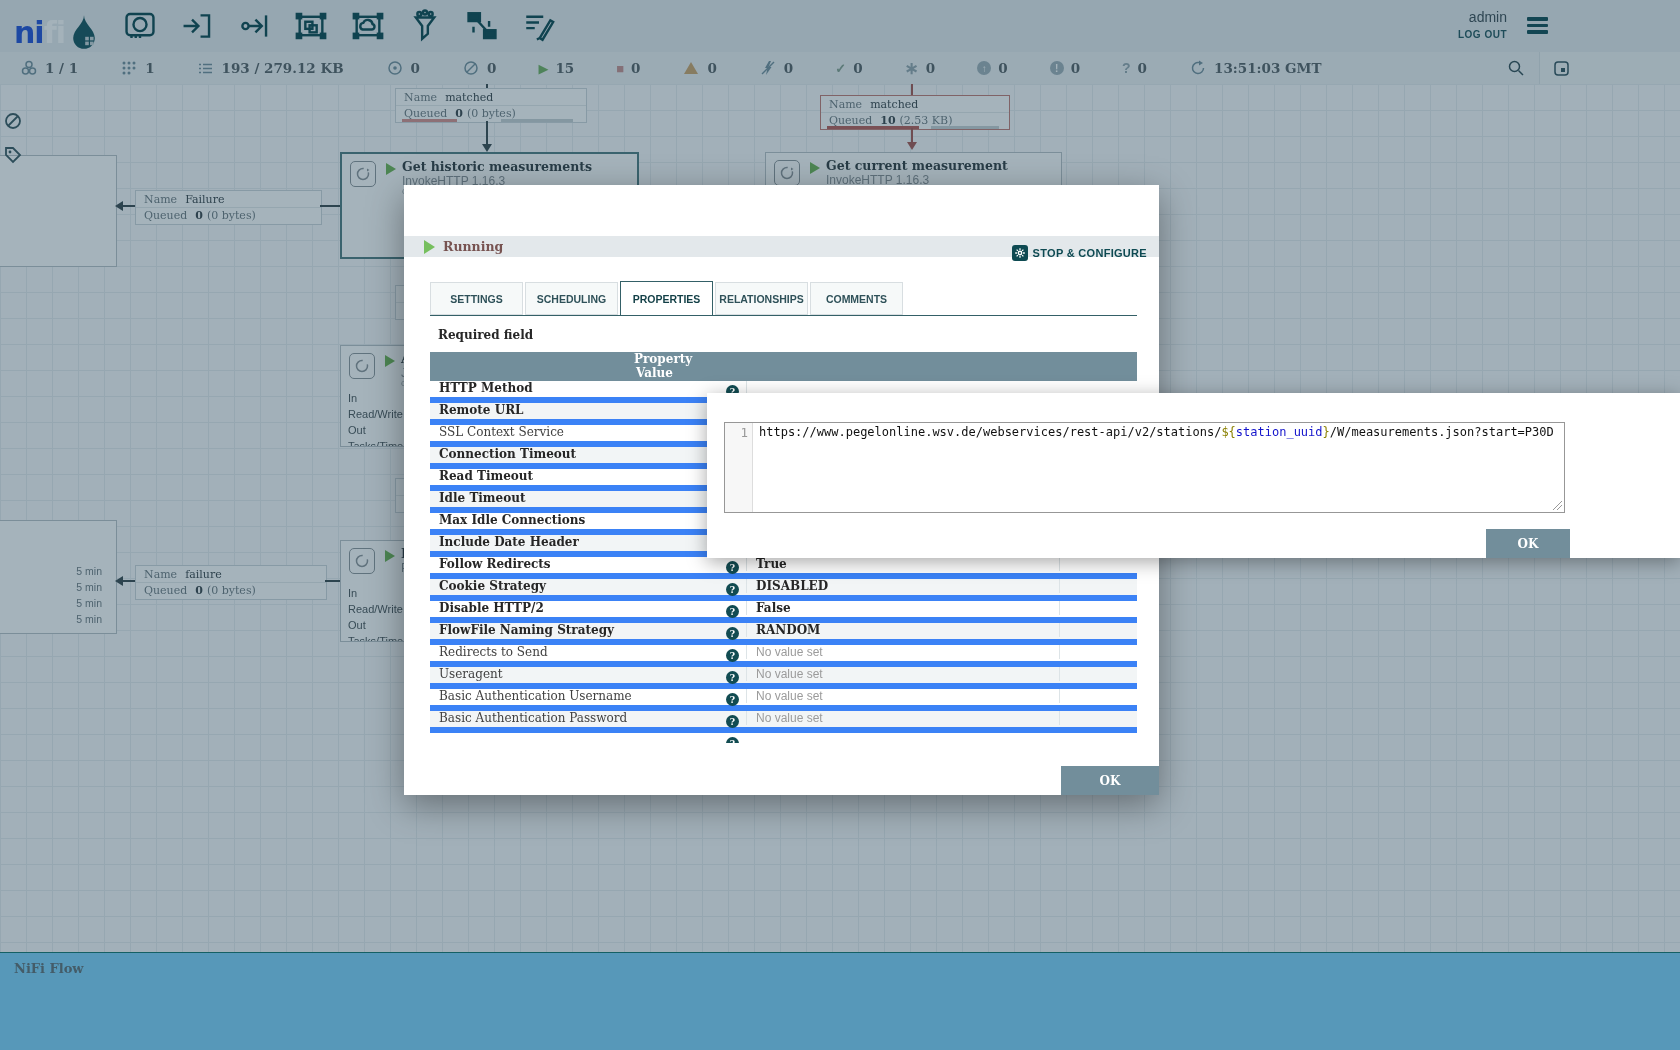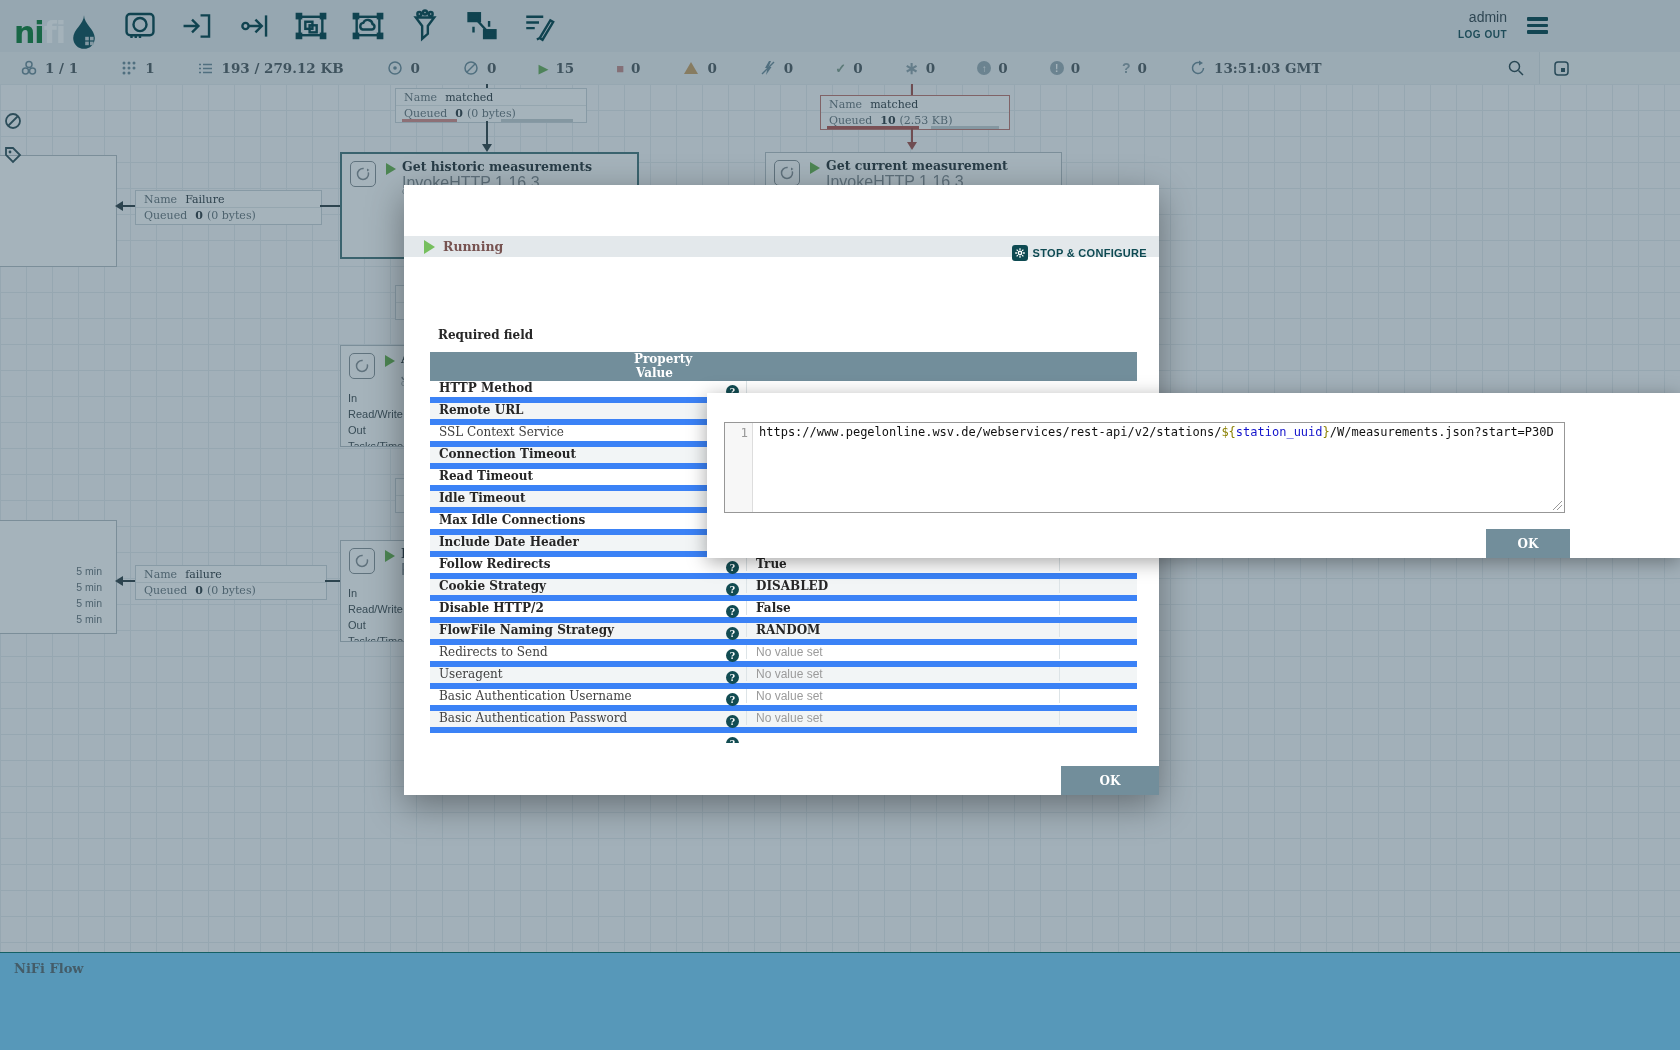--- a/index.html
+++ b/index.html
@@ -3,21 +3,21 @@
 <meta charset="utf-8">
 <style>
   html,body{margin:0;padding:0;}
   body{width:1680px;height:1050px;position:relative;overflow:hidden;
        font-family:"Liberation Sans",sans-serif;background:#FAFBFC;}
   .abs{position:absolute;}
 
   
   .app-header{left:0;top:0;width:1680px;height:52px;background:#E6EBEE;z-index:1;}
   .logo{left:14px;top:6px;display:flex;align-items:flex-end;z-index:6;}
-  .logo-ni{font:bold 30px "DejaVu Sans",sans-serif;color:#15803d;letter-spacing:-1px;margin-top:9px;}
+  .logo-ni{font:bold 30px "DejaVu Sans",sans-serif;color:#1d4ed8;letter-spacing:-1px;margin-top:9px;}
   .logo-fi{font:bold 30px "DejaVu Sans",sans-serif;color:#FDFEFE;letter-spacing:-1px;}
   .comp-toolbar{left:122px;top:8px;display:flex;gap:21px;align-items:center;}
   .tool-icon{width:36px;height:36px;display:flex;align-items:center;justify-content:center;cursor:grab;}
   .tool-icon svg{stroke:#07454D;fill:none;stroke-width:1.7;}
   .hdr-admin{right:173px;top:9px;font-size:14px;color:#3A4A52;}
   .hdr-logout{right:173px;top:29px;font:bold 10px "Liberation Sans",sans-serif;color:#1E545C;letter-spacing:.5px;cursor:pointer;}
   .hamburger{right:132px;top:17px;width:21px;height:17px;display:flex;flex-direction:column;justify-content:space-between;cursor:pointer;}
   .hamburger i{display:block;height:3.6px;background:#0D4A52;border-radius:1px;}
 
   
@@ -45,21 +45,21 @@
   .lab-b{font-family:"DejaVu Serif",serif;font-weight:bold;color:#39444A;margin-right:4px;}
   .lab-s{font-family:"DejaVu Serif",serif;color:#6E7A80;}
   .proc{background:#fff;border:1px solid #B9C2C7;overflow:hidden;}
   .proc.sel{border:2px solid #4E7B7F;}
   .proc-icon{position:absolute;left:8px;top:7px;width:24px;height:24px;border:1.5px solid #8D9499;border-radius:5px;
              display:flex;align-items:center;justify-content:center;}
   .proc-icon svg{stroke:#8D9499;fill:none;stroke-width:1.5;}
   .proc-play{position:absolute;left:44px;top:9px;width:0;height:0;border-left:10px solid #6DB552;
              border-top:6px solid transparent;border-bottom:6px solid transparent;}
   .proc-title{position:absolute;left:60px;top:5px;font:600 12.5px "DejaVu Serif",serif;color:#2F3A3E;white-space:nowrap;}
-  .proc-sub{position:absolute;left:60px;top:20px;font-size:16px;color:#8A9196;white-space:nowrap;}
+  .proc-sub{position:absolute;left:60px;top:20px;font-size:12px;color:#8A9196;white-space:nowrap;}
   .proc-bundle{position:absolute;left:60px;top:32px;font-size:9px;color:#9AA1A6;white-space:nowrap;}
   .proc-stat{position:absolute;left:7px;font-size:11px;color:#4A5458;white-space:nowrap;}
   .proc-min{position:absolute;font-size:10.5px;color:#6E7A80;white-space:nowrap;}
   .vline{position:absolute;width:2px;background:#37464C;}
   .vline.red{background:#A65550;}
   .hline{position:absolute;height:2px;background:#37464C;}
   .arrow-down{position:absolute;width:0;height:0;border-left:5px solid transparent;border-right:5px solid transparent;border-top:8px solid #37464C;}
   .arrow-down.red{border-top-color:#A65550;}
   .arrow-left{position:absolute;width:0;height:0;border-top:5px solid transparent;border-bottom:5px solid transparent;border-right:8px solid #37464C;}
   .minibar{position:absolute;height:3px;bottom:0;}
@@ -512,20 +512,27 @@
               <path d="M7.5 1.5v2.2M7.5 11.3v2.2M1.5 7.5h2.2M11.3 7.5h2.2M3.3 3.3l1.5 1.5M10.2 10.2l1.5 1.5M11.7 3.3l-1.5 1.5M4.8 10.2l-1.5 1.5"></path>
             </g>
             <circle cx="7.5" cy="7.5" r="3" fill="#fff"></circle>
             <circle cx="7.5" cy="7.5" r="1.2" fill="#0E4A52"></circle>
           </svg>
       </span>
       <span class="stopcfg-lbl">STOP &amp; CONFIGURE</span>
     </span>
   </div>
 
+  <div class="abs tabs">
+    <div class="tab">SETTINGS</div>
+    <div class="tab">SCHEDULING</div>
+    <div class="tab active">PROPERTIES</div>
+    <div class="tab">RELATIONSHIPS</div>
+    <div class="tab">COMMENTS</div>
+  </div>
 
   <span class="abs req-label">Required field</span>
 
   <div class="abs ptable">
     <div class="phead">
       <span class="c1">Property</span>
       <span class="c2">Value</span>
     </div>
     <div class="prow">
       <div class="pc1">

